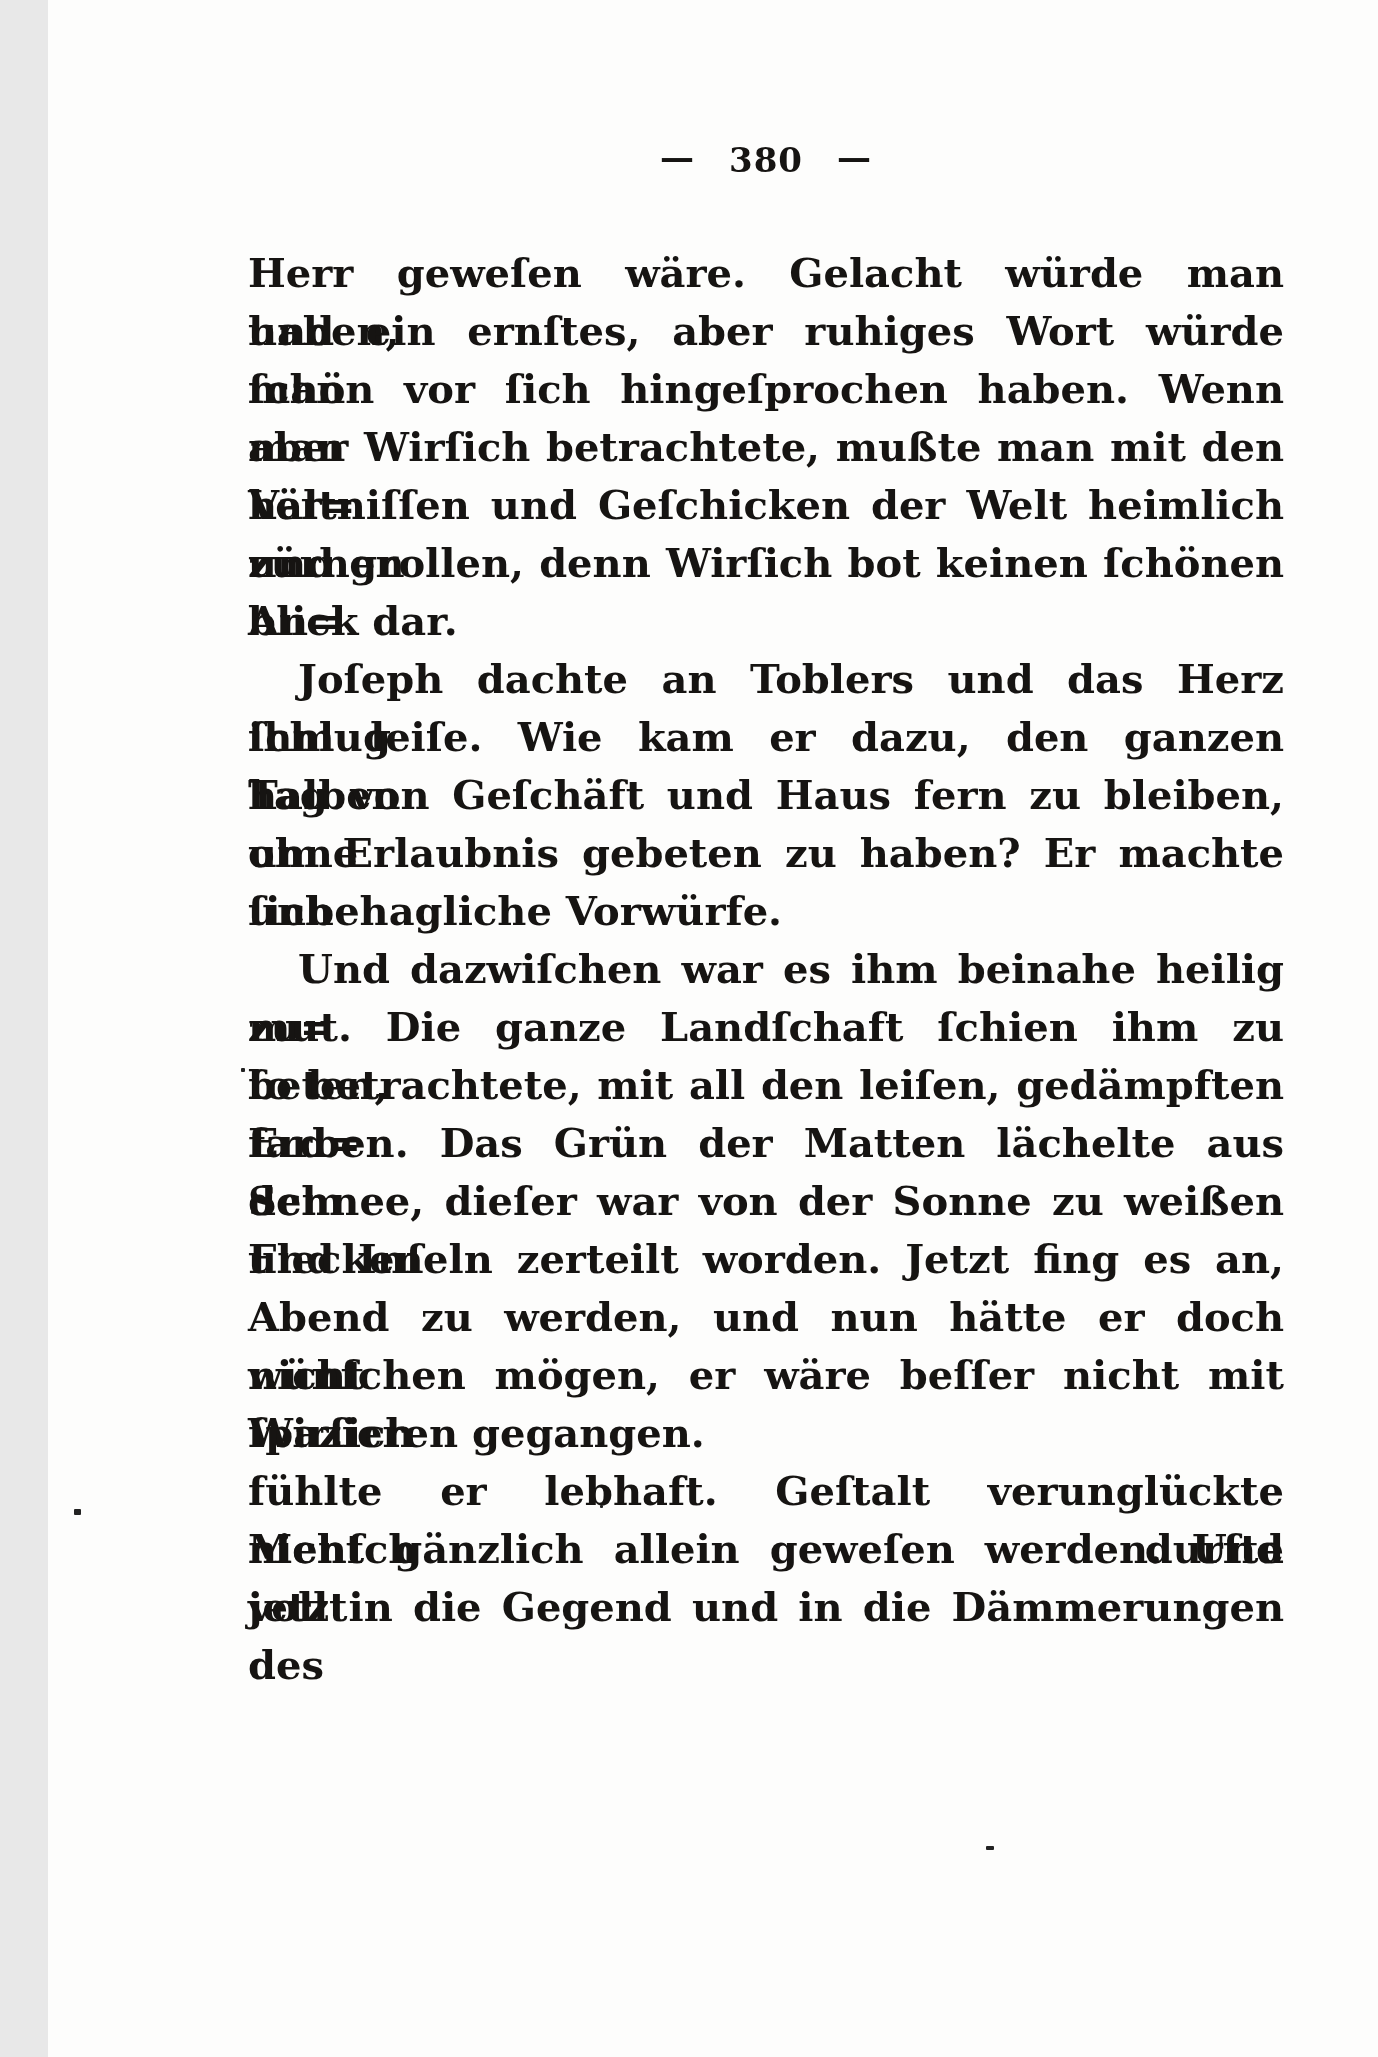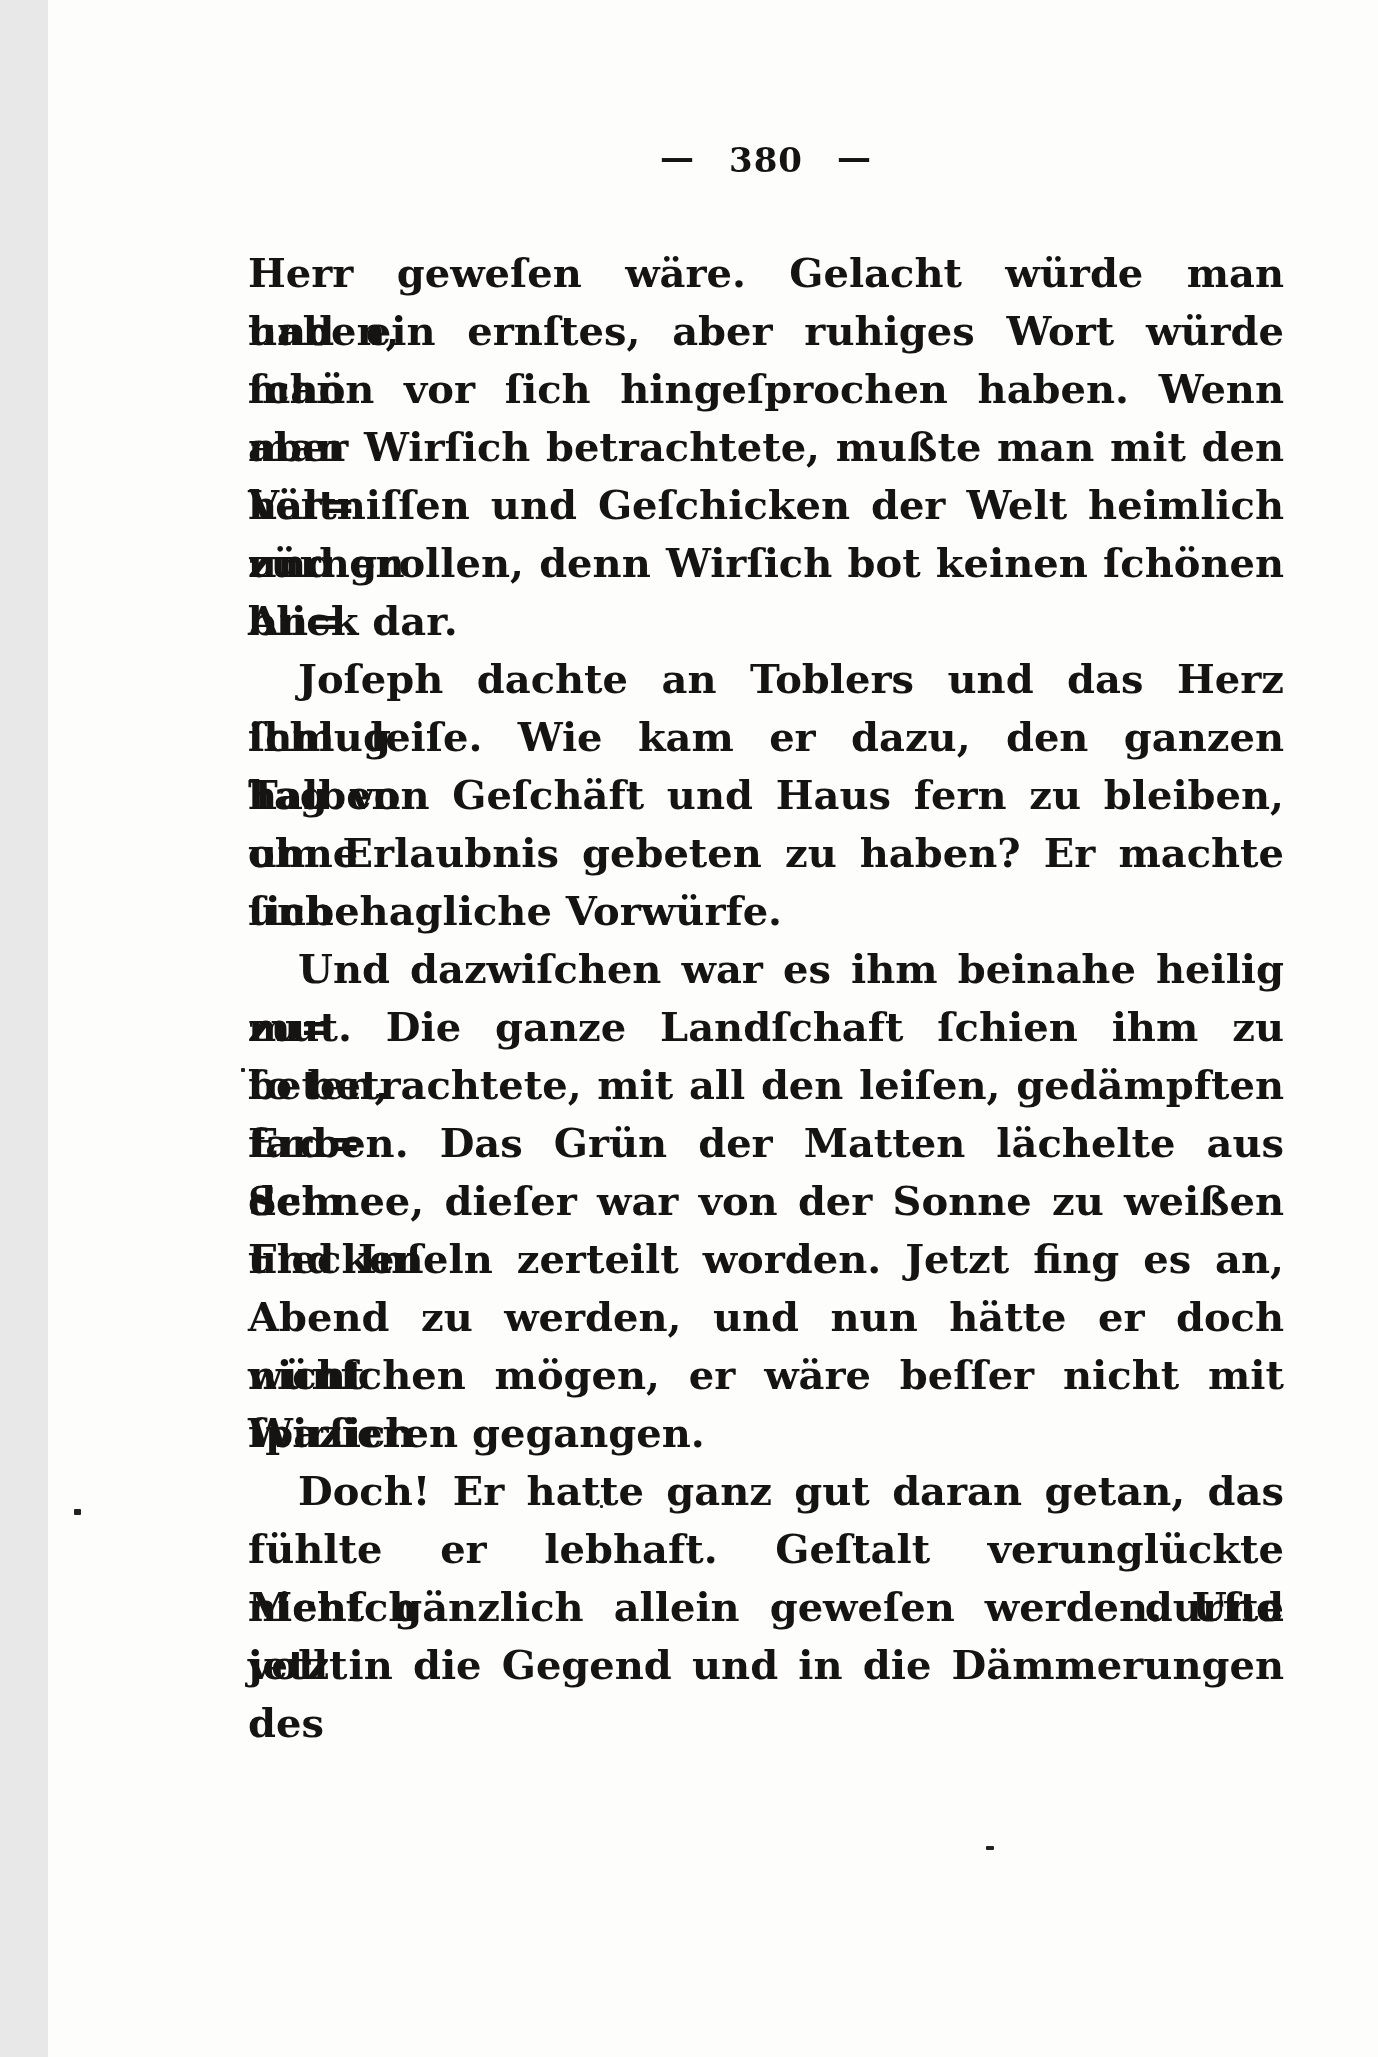--- a/index.html
+++ b/index.html
@@ -87,21 +87,20 @@
       <div class="line para-end">unbehagliche Vorwürfe.</div>
       <div class="line indent">Und dazwiſchen war es ihm beinahe heilig zu=</div>
       <div class="line">mut.  Die ganze Landſchaft ſchien ihm zu beten,</div>
       <div class="line">ſo betrachtete, mit all den leiſen, gedämpften Erd=</div>
       <div class="line">farben.  Das Grün der Matten lächelte aus dem</div>
       <div class="line">Schnee, dieſer war von der Sonne zu weißen Flecken</div>
       <div class="line">und Inſeln zerteilt worden.  Jetzt fing es an,</div>
       <div class="line">Abend zu werden, und nun hätte er doch nicht</div>
       <div class="line">wünſchen mögen, er wäre beſſer nicht mit Wirſich</div>
       <div class="line para-end">ſpazieren gegangen.</div>
-      <div class="line indent">Doch!  Er hatte ganz gut daran getan, das</div>
       <div class="line">fühlte er lebhaft.  Geſtalt verunglückte Menſch durfte</div>
       <div class="line">nicht gänzlich allein geweſen werden.  Und jetzt</div>
       <div class="line">voll in die Gegend und in die Dämmerungen des</div>
     </div>
 
 <div class="ink-speck" style="left: 193px; top: 1068px; width: 4px; height: 4px;"></div>
     <div class="ink-speck" style="left: 552px; top: 1505px; width: 3px; height: 3px;"></div>
     <div class="ink-speck" style="left: 26px; top: 1509px; width: 7px; height: 6px;"></div>
     <div class="ink-speck" style="left: 938px; top: 1846px; width: 8px; height: 4px;"></div>
   </div>

